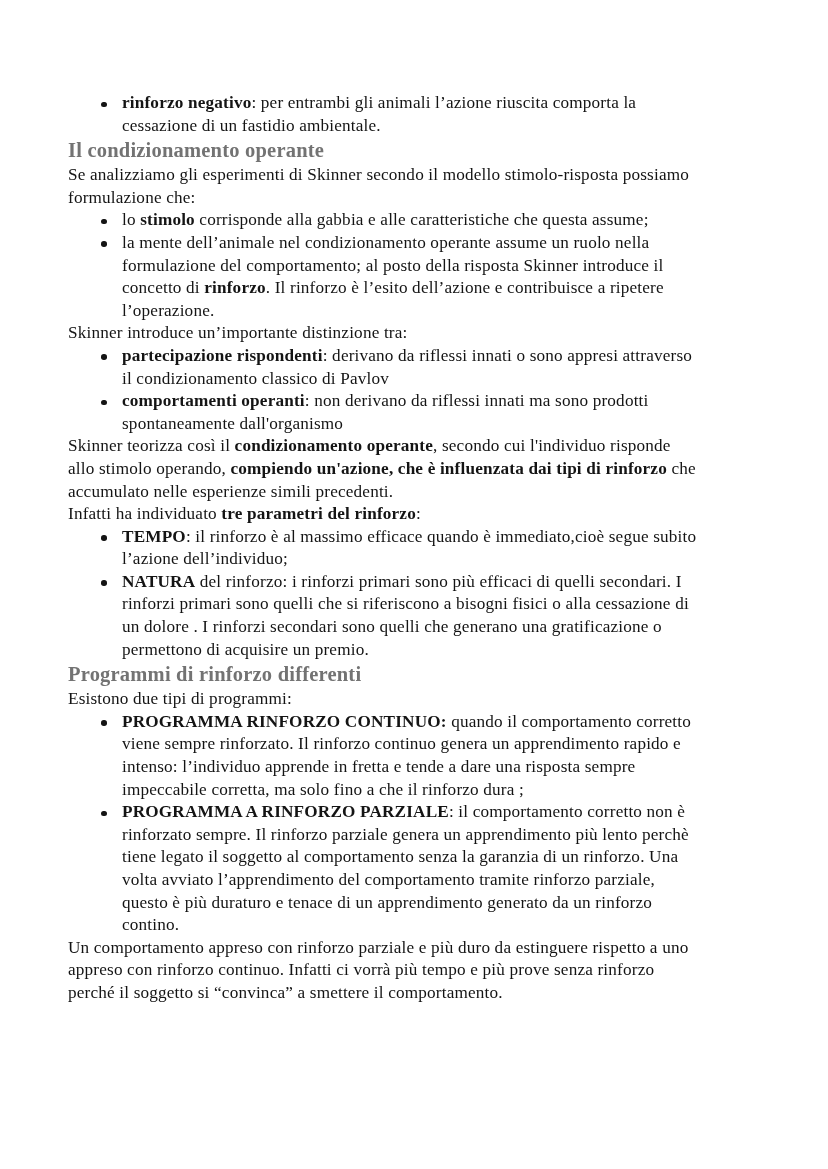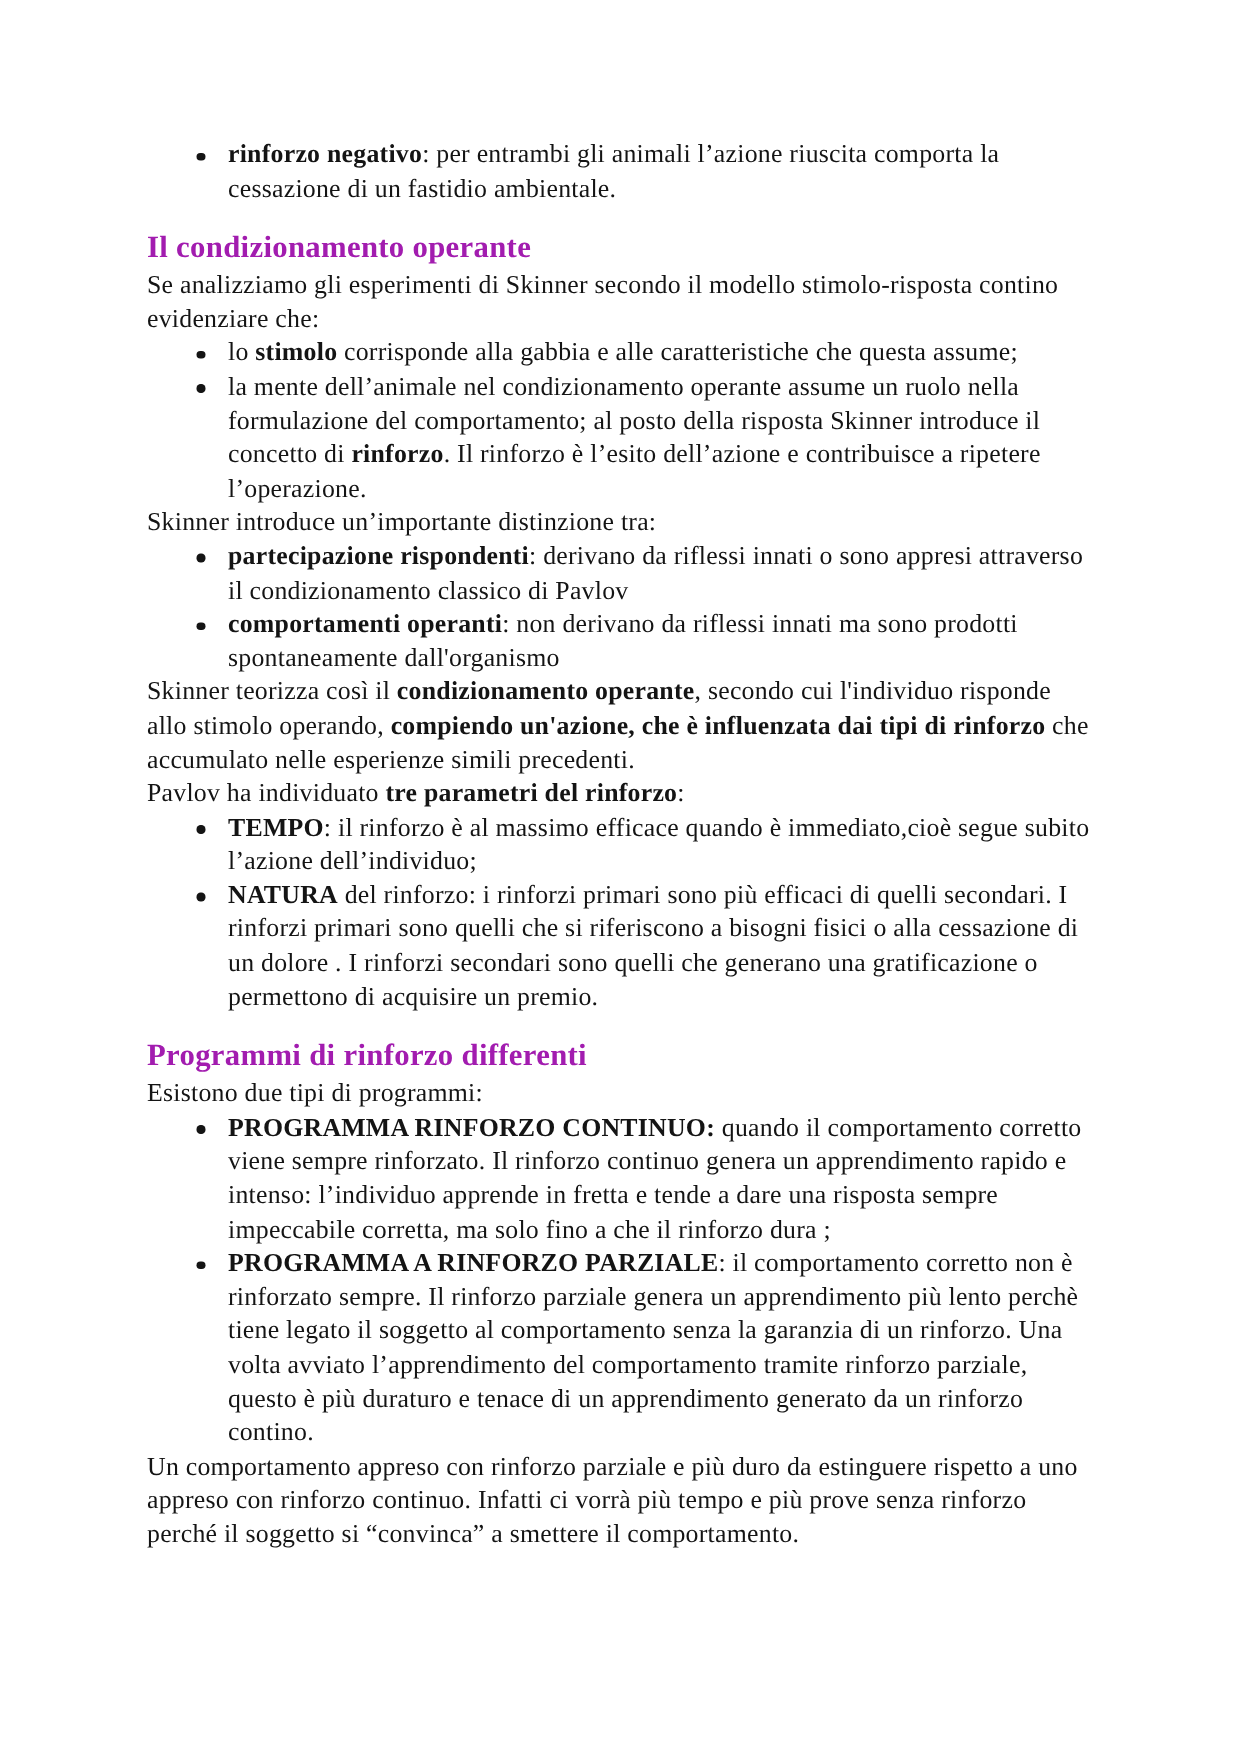--- a/index.html
+++ b/index.html
@@ -15,39 +15,39 @@
     font-family: "Liberation Serif", "DejaVu Serif", serif;
     color: #111111;
     -webkit-font-smoothing: antialiased;
   }
   .page {
     position: relative;
     width: 828px;
     height: 1088px;
     background: #ffffff;
     box-sizing: border-box;
-    padding: 92px 98px 0 98px;
+    padding: 92px 98px 0 68px;
   }
   .doc-body {
     width: 630px;
   }
   p.para {
     margin: 0;
     font-size: 17.2px;
     line-height: 22.6px;
     color: #141414;
     text-align: left;
     letter-spacing: 0.01em;
   }
   h2.heading {
-    margin: 16px 0 1px 0;
+    margin: 1px 0 1px 0;
     font-size: 20.5px;
     line-height: 25px;
     font-weight: bold;
-    color: #a21caf;
+    color: #737373;
     letter-spacing: 0.01em;
   }
   ul.bullets {
     list-style: none;
     margin: 0;
     padding: 0;
   }
   ul.bullets > li {
     position: relative;
     margin: 0;
@@ -76,21 +76,21 @@
 
     <ul class="bullets">
       <li>
         <span class="bullet-dot"></span>
         <b>rinforzo negativo</b><span>: per entrambi gli animali l’azione riuscita comporta la cessazione di un fastidio ambientale.</span>
       </li>
     </ul>
 
     <h2 class="heading">Il condizionamento operante</h2>
 
-    <p class="para">Se analizziamo gli esperimenti di Skinner secondo il modello stimolo-risposta contino evidenziare che:</p>
+    <p class="para">Se analizziamo gli esperimenti di Skinner secondo il modello stimolo-risposta possiamo formulazione che:</p>
 
     <ul class="bullets">
       <li>
         <span class="bullet-dot"></span>
         <span>lo </span><b>stimolo</b><span> corrisponde alla gabbia e alle caratteristiche che questa assume;</span>
       </li>
       <li>
         <span class="bullet-dot"></span>
         <span>la mente dell’animale nel condizionamento operante assume un ruolo nella formulazione del comportamento; al posto della risposta Skinner introduce il concetto di </span><b>rinforzo</b><span>. Il rinforzo è l’esito dell’azione e contribuisce a ripetere l’operazione.</span>
       </li>
@@ -107,21 +107,21 @@
         <span class="bullet-dot"></span>
         <b>comportamenti operanti</b><span>: non derivano da riflessi innati ma sono prodotti spontaneamente dall'organismo</span>
       </li>
     </ul>
 
     <p class="para">
       <span>Skinner teorizza così il </span><b>condizionamento operante</b><span>, secondo cui l'individuo risponde allo stimolo operando, </span><b>compiendo un'azione, che è influenzata dai tipi di rinforzo</b><span> che accumulato nelle esperienze simili precedenti.</span>
     </p>
 
     <p class="para">
-      <span>Pavlov ha individuato </span><b>tre parametri del rinforzo</b><span>:</span>
+      <span>Infatti ha individuato </span><b>tre parametri del rinforzo</b><span>:</span>
     </p>
 
     <ul class="bullets">
       <li>
         <span class="bullet-dot"></span>
         <b>TEMPO</b><span>: il rinforzo è al massimo efficace quando è immediato,cioè segue subito l’azione dell’individuo;</span>
       </li>
       <li>
         <span class="bullet-dot"></span>
         <b>NATURA</b><span> del rinforzo: i rinforzi primari sono più efficaci di quelli secondari. I rinforzi primari sono quelli che si riferiscono a bisogni fisici o alla cessazione di un dolore . I rinforzi secondari sono quelli che generano una gratificazione o permettono di acquisire un premio.</span>

